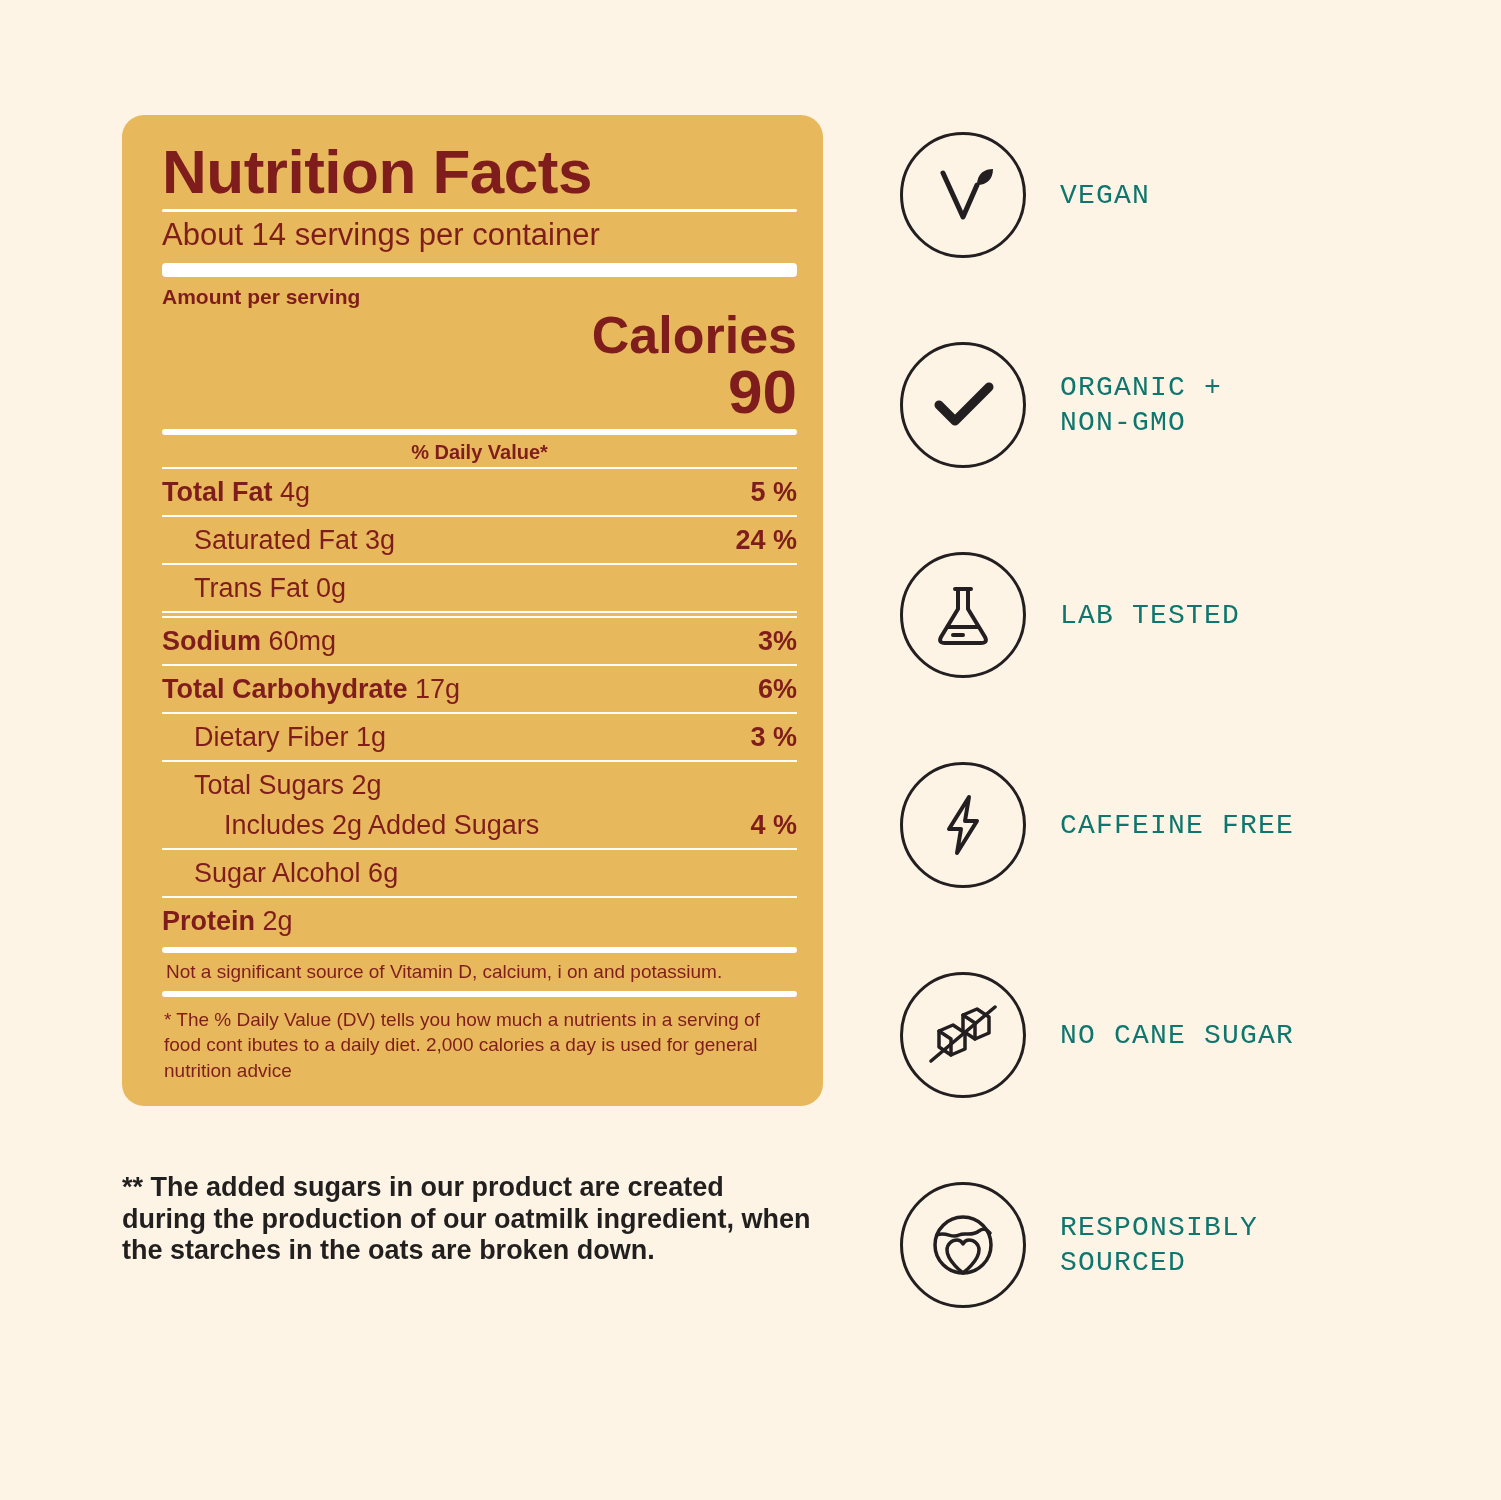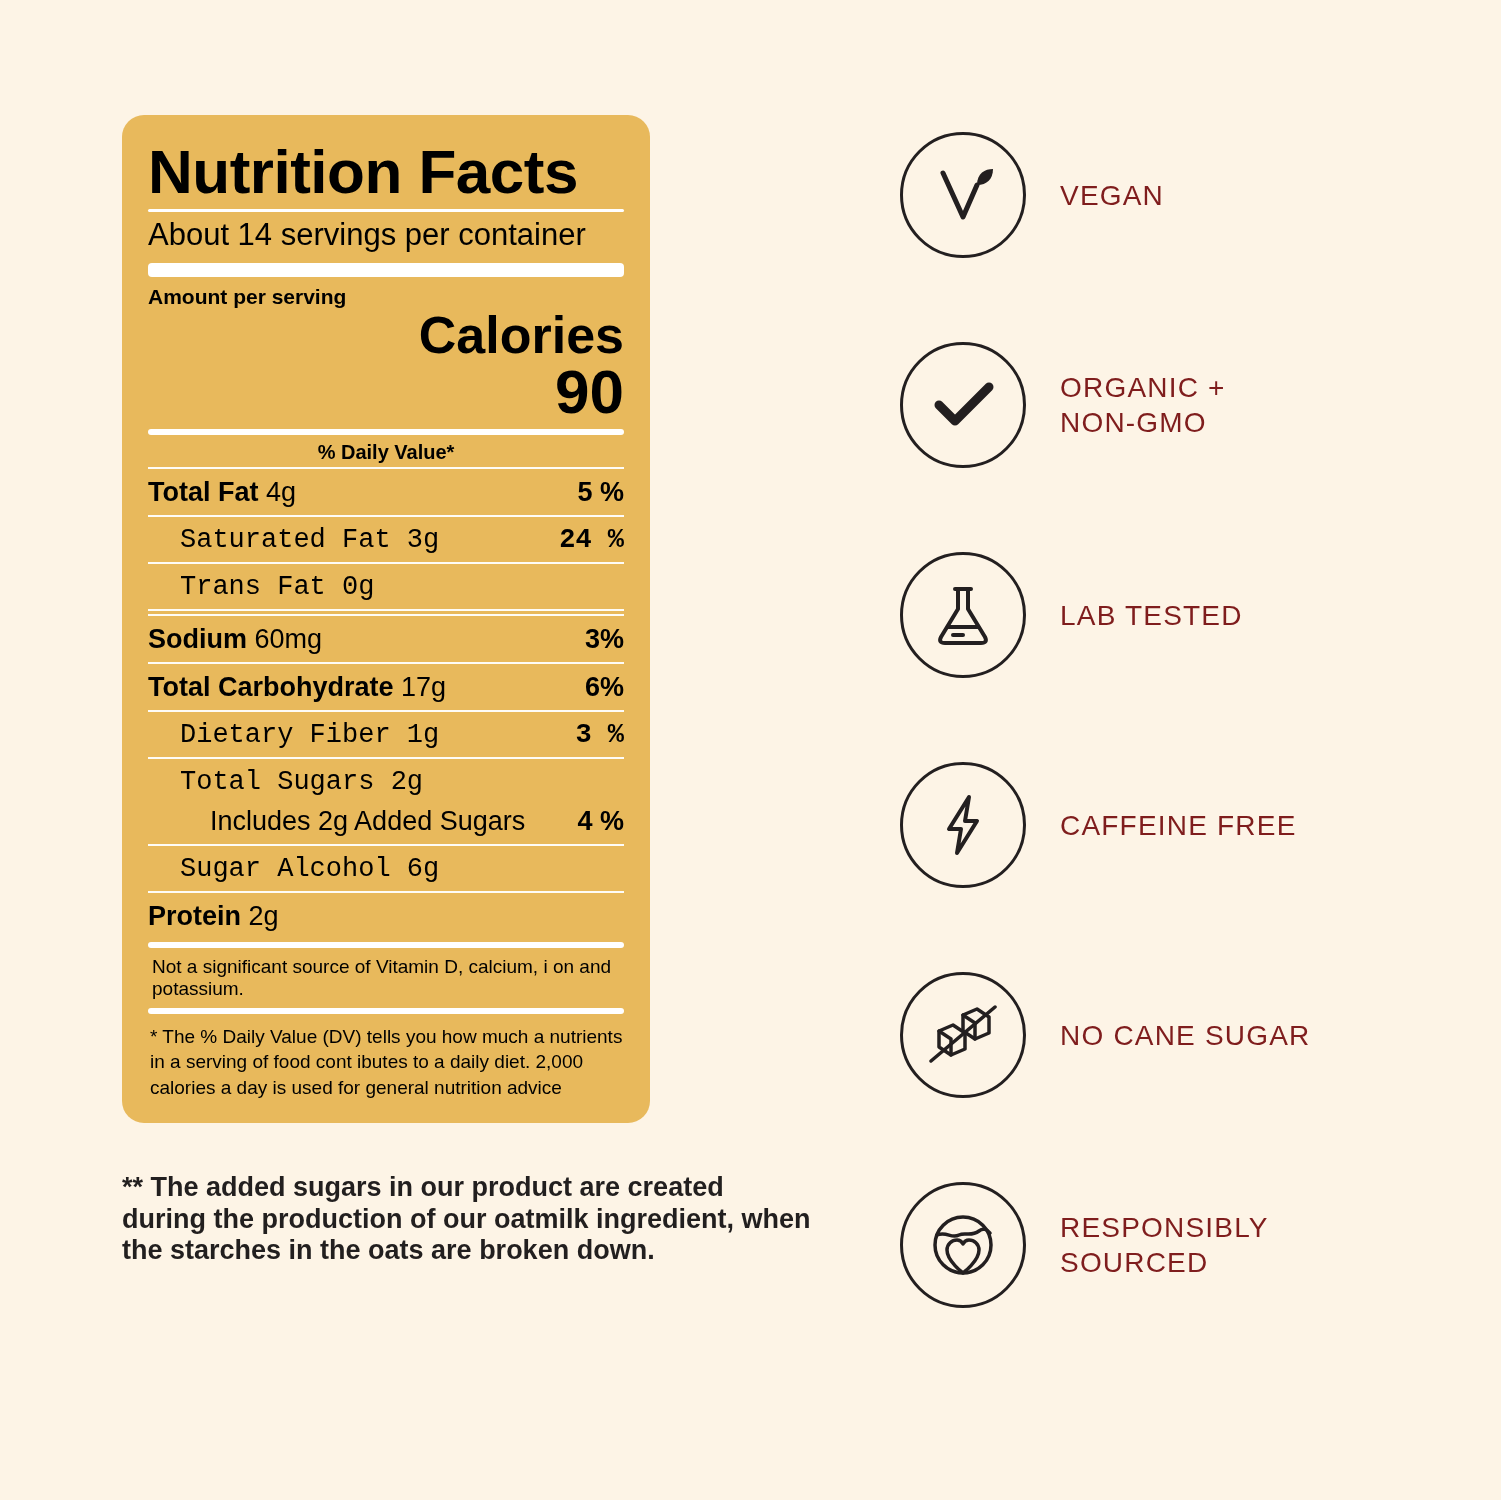--- a/index.html
+++ b/index.html
@@ -19,26 +19,26 @@
     position: relative;
     width: 1501px;
     height: 1500px;
   }
 
   
   .nutrition-panel {
     position: absolute;
     left: 122px;
     top: 115px;
-    width: 528px;
+    width: 701px;
     background: #e8b95c;
     border-radius: 22px;
-    padding: 18px 26px 22px 26px;
+    padding: 18px 26px 22px 40px;
     box-sizing: border-box;
-    color: #000000;
+    color: #7f1d1d;
   }
 
   .nf-title {
     font-size: 62px;
     font-weight: bold;
     line-height: 1.0;
     letter-spacing: -0.5px;
     margin: 8px 0 6px 0;
   }
 
@@ -84,21 +84,21 @@
   .nrow {
     display: flex;
     justify-content: space-between;
     align-items: baseline;
     font-size: 27px;
     padding: 5px 0 4px 0;
   }
   .nrow .nm { }
   .nrow .nm b { font-weight: bold; }
   .nrow .dv { font-weight: bold; font-size: 27px; }
-  .indent1 { padding-left: 32px; font-family: Liberation Mono, monospace; }
+  .indent1 { padding-left: 32px; }
   .indent2 { padding-left: 62px; }
 
   .footnote-small {
     font-size: 19px;
     padding: 2px 0 2px 4px;
   }
   .footnote-star {
     font-size: 19px;
     line-height: 1.35;
     padding: 4px 0 0 2px;
@@ -137,22 +137,23 @@
     align-items: center;
     justify-content: center;
     flex: 0 0 auto;
     box-sizing: border-box;
   }
   .badge-label {
     margin-left: 34px;
     font-size: 28px;
     letter-spacing: 1.2px;
     line-height: 1.25;
-    color: #7f1d1d;
+    color: #0f766e;
     white-space: pre-line;
+    font-family: Liberation Mono, monospace;
   }
 </style>
 </head>
 <body>
 
 <div class="page">
 
   <div class="nutrition-panel">
 
     <div class="nf-title">Nutrition Facts</div>

